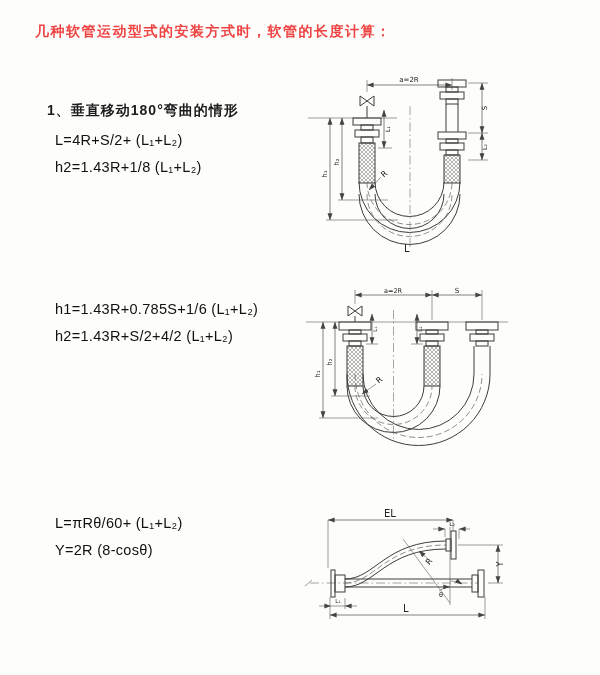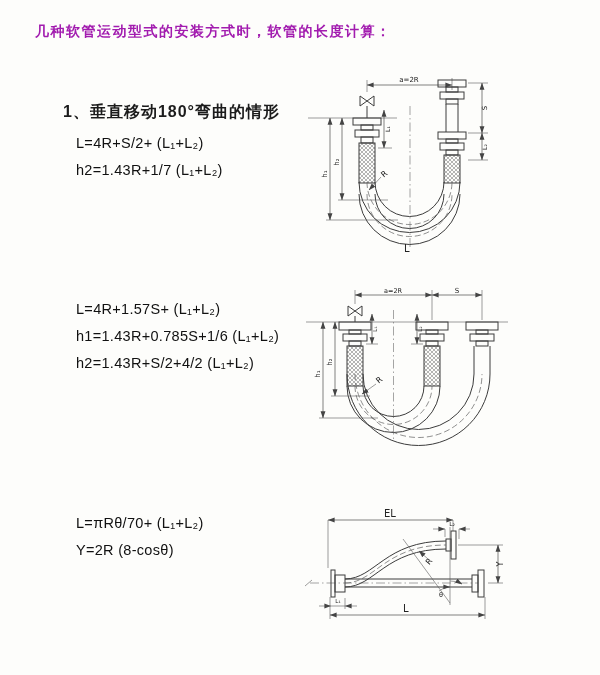--- a/index.html
+++ b/index.html
@@ -3,31 +3,31 @@
 <meta charset="utf-8">
 <style>
   html,body{margin:0;padding:0}
   body{
     width:600px;height:675px;position:relative;overflow:hidden;
     background:#fdfdfb;
     font-family:"Liberation Sans","DejaVu Sans",sans-serif;
   }
   .title{
     position:absolute;left:35px;top:23px;
-    font-size:14px;font-weight:700;letter-spacing:1.5px;color:#a21caf;
+    font-size:14px;font-weight:700;letter-spacing:1.5px;color:#ef4444;
     white-space:nowrap;
   }
   .sec{position:absolute;left:47px;width:265px}
   .sec .h{
-    font-size:16px;font-weight:700;letter-spacing:1px;color:#1c1c1c;
-    margin:0 0 13px 16px;white-space:nowrap;
+    font-size:14px;font-weight:700;letter-spacing:1px;color:#1c1c1c;
+    margin:0 0 13px 0;white-space:nowrap;
   }
   .sec .f{
     font-size:14.5px;line-height:15px;color:#111;letter-spacing:.3px;
-    margin:0 0 12px 29px;white-space:nowrap;
+    margin:0 0 12px 8px;white-space:nowrap;
   }
   #sec1{top:102px}
   #sec2{top:302px}
   #sec3{top:516px}
   .diag{position:absolute}
   #d1{left:300px;top:70px}
   #d2{left:298px;top:282px}
   #d3{left:300px;top:493px}
   svg .ln{stroke:#3c3c3c;stroke-width:1;fill:none}
   svg .br{fill:url(#braid)}
@@ -39,31 +39,30 @@
   svg text{fill:#222;font-size:7px;font-family:"DejaVu Sans",sans-serif}
 </style>
 </head>
 <body>
 
 <div class="title">几种软管运动型式的安装方式时，软管的长度计算：</div>
 
 <div class="sec" id="sec1">
   <div class="h">1、垂直移动180°弯曲的情形</div>
   <div class="f">L=4R+S/2+ (L₁+L₂)</div>
-  <div class="f">h2=1.43R+1/7 (L₁+L₂)</div>
+  <div class="f">h2=1.43R+1/8 (L₁+L₂)</div>
 </div>
 
 <div class="sec" id="sec2">
-  <div class="f">L=4R+1.57S+ (L₁+L₂)</div>
   <div class="f">h1=1.43R+0.785S+1/6 (L₁+L₂)</div>
   <div class="f">h2=1.43R+S/2+4/2 (L₁+L₂)</div>
 </div>
 
 <div class="sec" id="sec3">
-  <div class="f">L=πRθ/70+ (L₁+L₂)</div>
+  <div class="f">L=πRθ/60+ (L₁+L₂)</div>
   <div class="f">Y=2R (8-cosθ)</div>
 </div>
 
 <svg class="diag" id="d1" width="290" height="190" viewBox="0 0 290 190">
   <defs>
     <marker id="ar" viewBox="0 0 10 10" refX="9.5" refY="5" markerWidth="7" markerHeight="7" orient="auto-start-reverse" markerUnits="userSpaceOnUse">
       <path d="M0,1.5 L10,5 L0,8.5 Z" fill="#444"></path>
     </marker>
     <pattern id="braid" width="4" height="4" patternUnits="userSpaceOnUse">
       <path d="M0,0 L4,4 M4,0 L0,4" stroke="#777" stroke-width="0.55" fill="none"></path>

